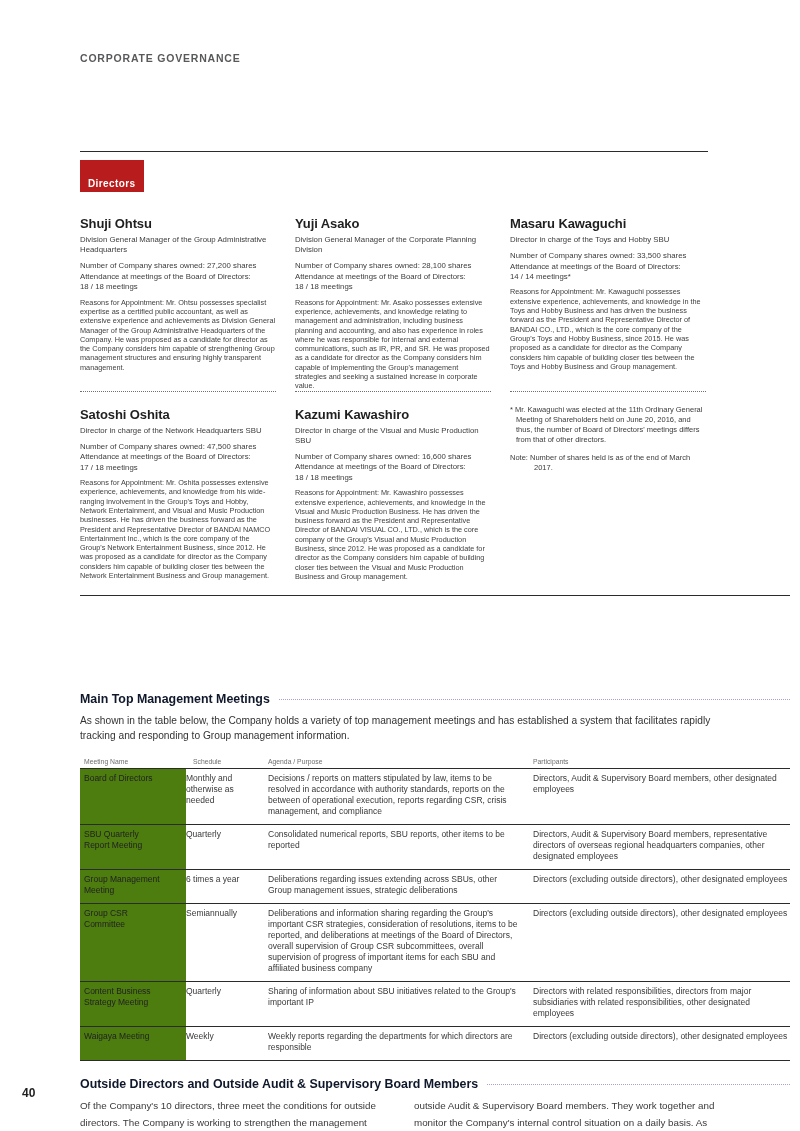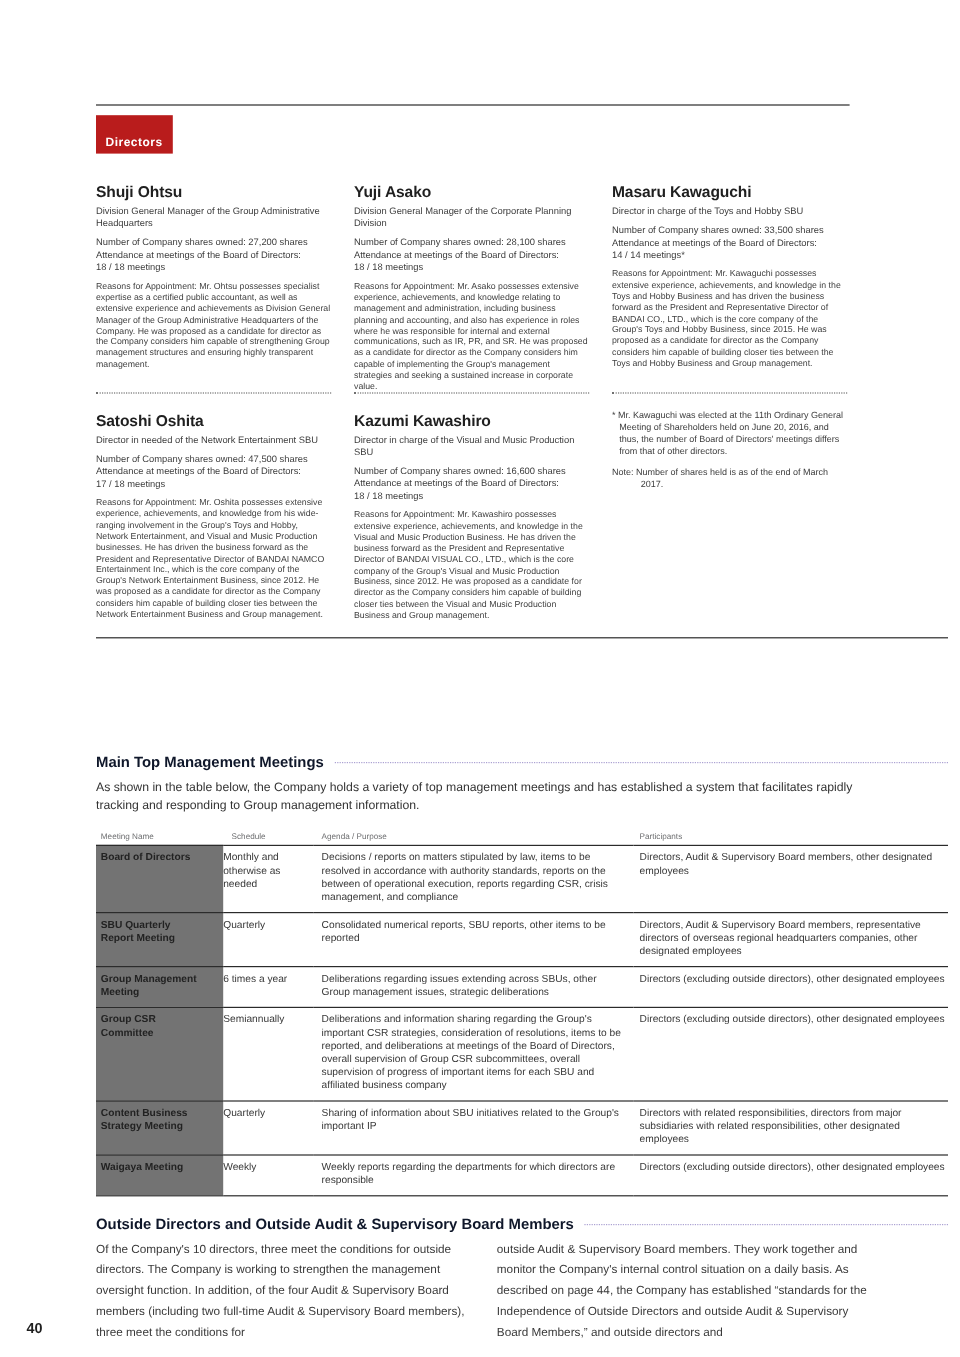--- a/index.html
+++ b/index.html
@@ -78,43 +78,44 @@
   table.meet th.h-name{padding-left:4px;}
   table.meet th.h-sched{padding-left:7px;}
   table.meet th.h-agenda{padding-left:7px;}
   table.meet th.h-part{padding-left:5px;}
   table.meet td{
     font-size:8.5px;line-height:11px;color:#383838;
     vertical-align:top;border-top:1.3px solid #2b2b2b;
     padding:4px 6px 7px 0;
   }
   table.meet tr.body-row td.c-name{
-    background:#737373;font-weight:bold;color:#222222;padding-left:4px;padding-right:20px;
+    background:#4d7c0f;font-weight:normal;color:#222222;padding-left:4px;padding-right:20px;
   }
   table.meet td.c-sched{padding-left:0;}
   table.meet td.c-agenda{padding-left:7px;padding-right:10px;}
   table.meet td.c-part{padding-left:5px;padding-right:2px;}
   table.meet{border-bottom:1.3px solid #2b2b2b;}
 
   
   .outside-head{margin-top:16px;}
   .out-cols{display:flex;gap:23px;margin-top:6px;}
   .out-col{width:311px;font-size:9.8px;line-height:17.4px;color:#3a3a3a;}
 
   .pageno{
-    position:absolute;left:22px;bottom:17px;
+    position:absolute;left:22px;bottom:31px;
     font-size:12px;font-weight:bold;color:#1f1f1f;text-align:right;
   }
 </style>
 </head>
 <body>
 
 <div class="page">
   <div class="content">
 
+    <div class="masthead">CORPORATE GOVERNANCE</div>
 
     <div class="top-rule"></div>
 
     <div class="badge">Directors</div>
 
     <div class="dir-grid">
 
       <article class="dir-card row1">
         <h3>Shuji Ohtsu</h3>
         <p class="dir-title">Division General Manager of the Group Administrative Headquarters</p>
@@ -137,21 +138,21 @@
         <h3>Masaru Kawaguchi</h3>
         <p class="dir-title">Director in charge of the Toys and Hobby SBU</p>
         <p class="dir-stat">Number of Company shares owned: 33,500 shares</p>
         <p class="dir-stat">Attendance at meetings of the Board of Directors:</p>
         <p class="dir-stat">14 / 14 meetings*</p>
         <p class="dir-reasons">Reasons for Appointment: Mr. Kawaguchi possesses extensive experience, achievements, and knowledge in the Toys and Hobby Business and has driven the business forward as the President and Representative Director of BANDAI CO., LTD., which is the core company of the Group's Toys and Hobby Business, since 2015. He was proposed as a candidate for director as the Company considers him capable of building closer ties between the Toys and Hobby Business and Group management.</p>
       </article>
 
       <article class="dir-card row2">
         <h3>Satoshi Oshita</h3>
-        <p class="dir-title">Director in needed of the Network Entertainment SBU</p>
+        <p class="dir-title">Director in charge of the Network Headquarters SBU</p>
         <p class="dir-stat">Number of Company shares owned: 47,500 shares</p>
         <p class="dir-stat">Attendance at meetings of the Board of Directors:</p>
         <p class="dir-stat">17 / 18 meetings</p>
         <p class="dir-reasons">Reasons for Appointment: Mr. Oshita possesses extensive experience, achievements, and knowledge from his wide-ranging involvement in the Group's Toys and Hobby, Network Entertainment, and Visual and Music Production businesses. He has driven the business forward as the President and Representative Director of BANDAI NAMCO Entertainment Inc., which is the core company of the Group's Network Entertainment Business, since 2012. He was proposed as a candidate for director as the Company considers him capable of building closer ties between the Network Entertainment Business and Group management.</p>
       </article>
 
       <article class="dir-card row2">
         <h3>Kazumi Kawashiro</h3>
         <p class="dir-title">Director in charge of the Visual and Music Production SBU</p>
         <p class="dir-stat">Number of Company shares owned: 16,600 shares</p>

